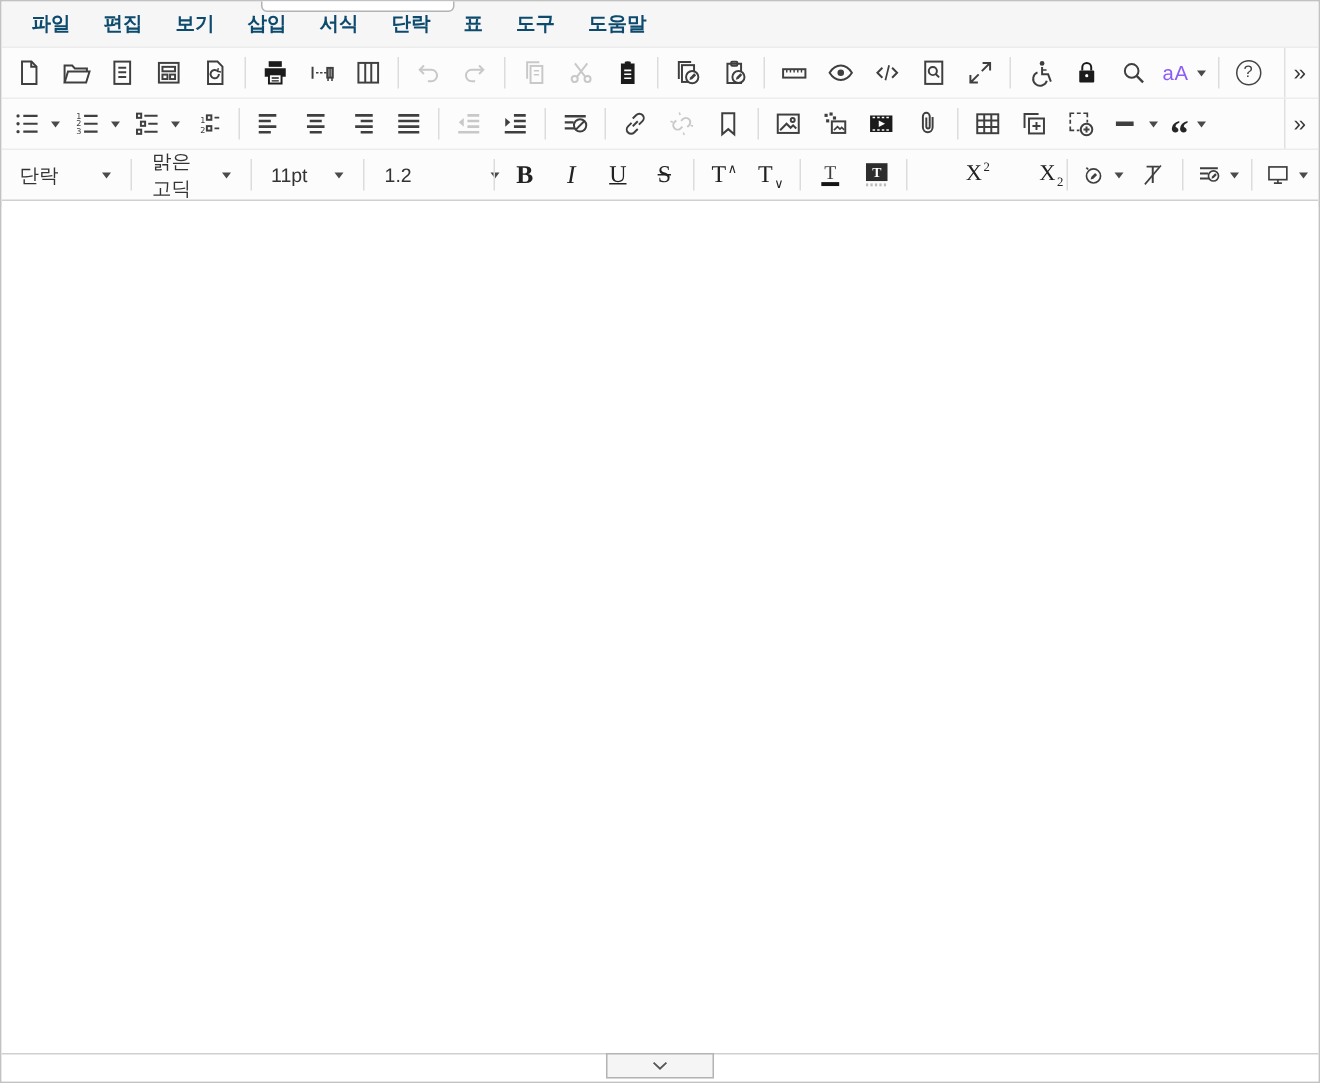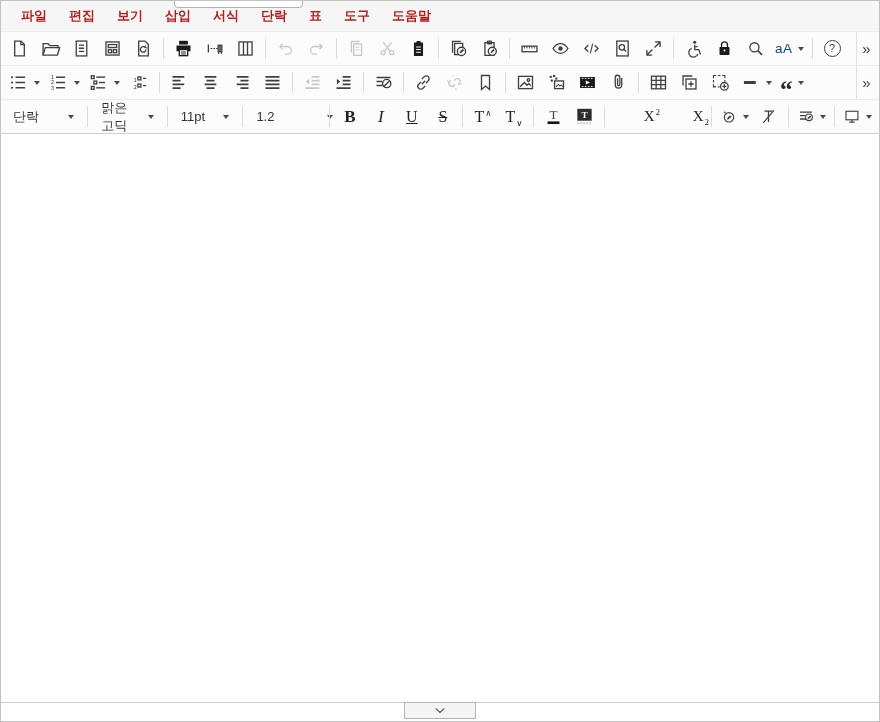--- a/index.html
+++ b/index.html
@@ -2,37 +2,37 @@
 <html style="--c-icon: #3f3f3f; --c-icon-dark: #1b1b1b; --c-icon-disabled: #c8c8c8; --c-toolbar-bg: #fcfcfc; --c-border: #c2c2c2; --c-separator: #dcdcdc; --c-text-color-bar: #151515;"><head>
 <meta charset="utf-8">
 <style>
   html,body{margin:0;padding:0;background:#fff;}
   *{box-sizing:border-box;}
   .editor{position:relative;width:880px;height:722px;border:1px solid #c2c2c2;background:#fff;
           font-family:"Liberation Sans","DejaVu Sans",sans-serif;overflow:hidden;}
   .artifact{position:absolute;left:173px;top:-2px;width:129px;height:9px;background:#fff;
             border:1px solid #b3b3b3;border-radius:0 0 4px 4px;z-index:5;}
   .menubar{display:flex;align-items:center;height:31px;background:#f6f6f6;border-bottom:1px solid #ececec;padding-left:9px;}
-  .menu-item{padding:0 11px;font-size:13px;font-weight:600;color:#b91c1c;cursor:default;}
+  .menu-item{padding:0 11px;font-size:13px;font-weight:600;color:#0c4a6e;cursor:default;}
   .toolbar{display:flex;align-items:center;height:34px;background:#fcfcfc;border-bottom:1px solid #ececec;padding:0 3px;}
   .toolbar.last{border-bottom:1px solid #d0d0d0;}
   .tb-btn{min-width:31px;height:30px;display:inline-flex;align-items:center;justify-content:center;
           background:none;border:none;margin:0;padding:0 1px;color:var(--c-icon,#3f3f3f);cursor:pointer;
           font-family:"Liberation Sans","DejaVu Sans",sans-serif;}
   .tb-btn.dark{color:var(--c-icon-dark,#1b1b1b);}
   .tb-btn.disabled{color:var(--c-icon-disabled,#c8c8c8);}
   .tb-btn.has-caret{padding:0 4px;}
   .ic{width:21px;height:21px;display:block;stroke:currentColor;fill:none;stroke-width:1.5;}
   .sep{width:1px;height:21px;background:#dcdcdc;margin:0 4px;flex:0 0 1px;}
   .overflow{margin-left:auto;align-self:stretch;display:flex;align-items:center;justify-content:center;
             border-left:1px solid #e0e0e0;width:20px;}
   .overflow .tb-btn{min-width:18px;}
   .glyph{line-height:1;position:relative;color:inherit;}
   .g-more{font-size:15px;color:#3a3a3a;}
-  .g-aa{font-size:13.5px;color:#0c4a6e;letter-spacing:.5px;}
+  .g-aa{font-size:13.5px;color:#8b5cf6;letter-spacing:.5px;}
   .g-help{width:17px;height:17px;border:1.5px solid #454545;border-radius:50%;font-size:11px;
           display:flex;align-items:center;justify-content:center;color:#454545;}
   .g-quote{font-family:"Liberation Serif","DejaVu Serif",serif;font-weight:bold;font-size:25px;
            line-height:0;position:relative;top:7px;color:#262626;}
   .g-serif{font-family:"Liberation Serif","DejaVu Serif",serif;color:#222;}
   .g-bold{font-weight:bold;font-size:17px;}
   .g-italic{font-style:italic;font-size:17px;}
   .g-underline{font-size:16px;text-decoration:underline;}
   .g-strike{font-size:16px;text-decoration:line-through;}
   .g-t{font-size:16px;}

